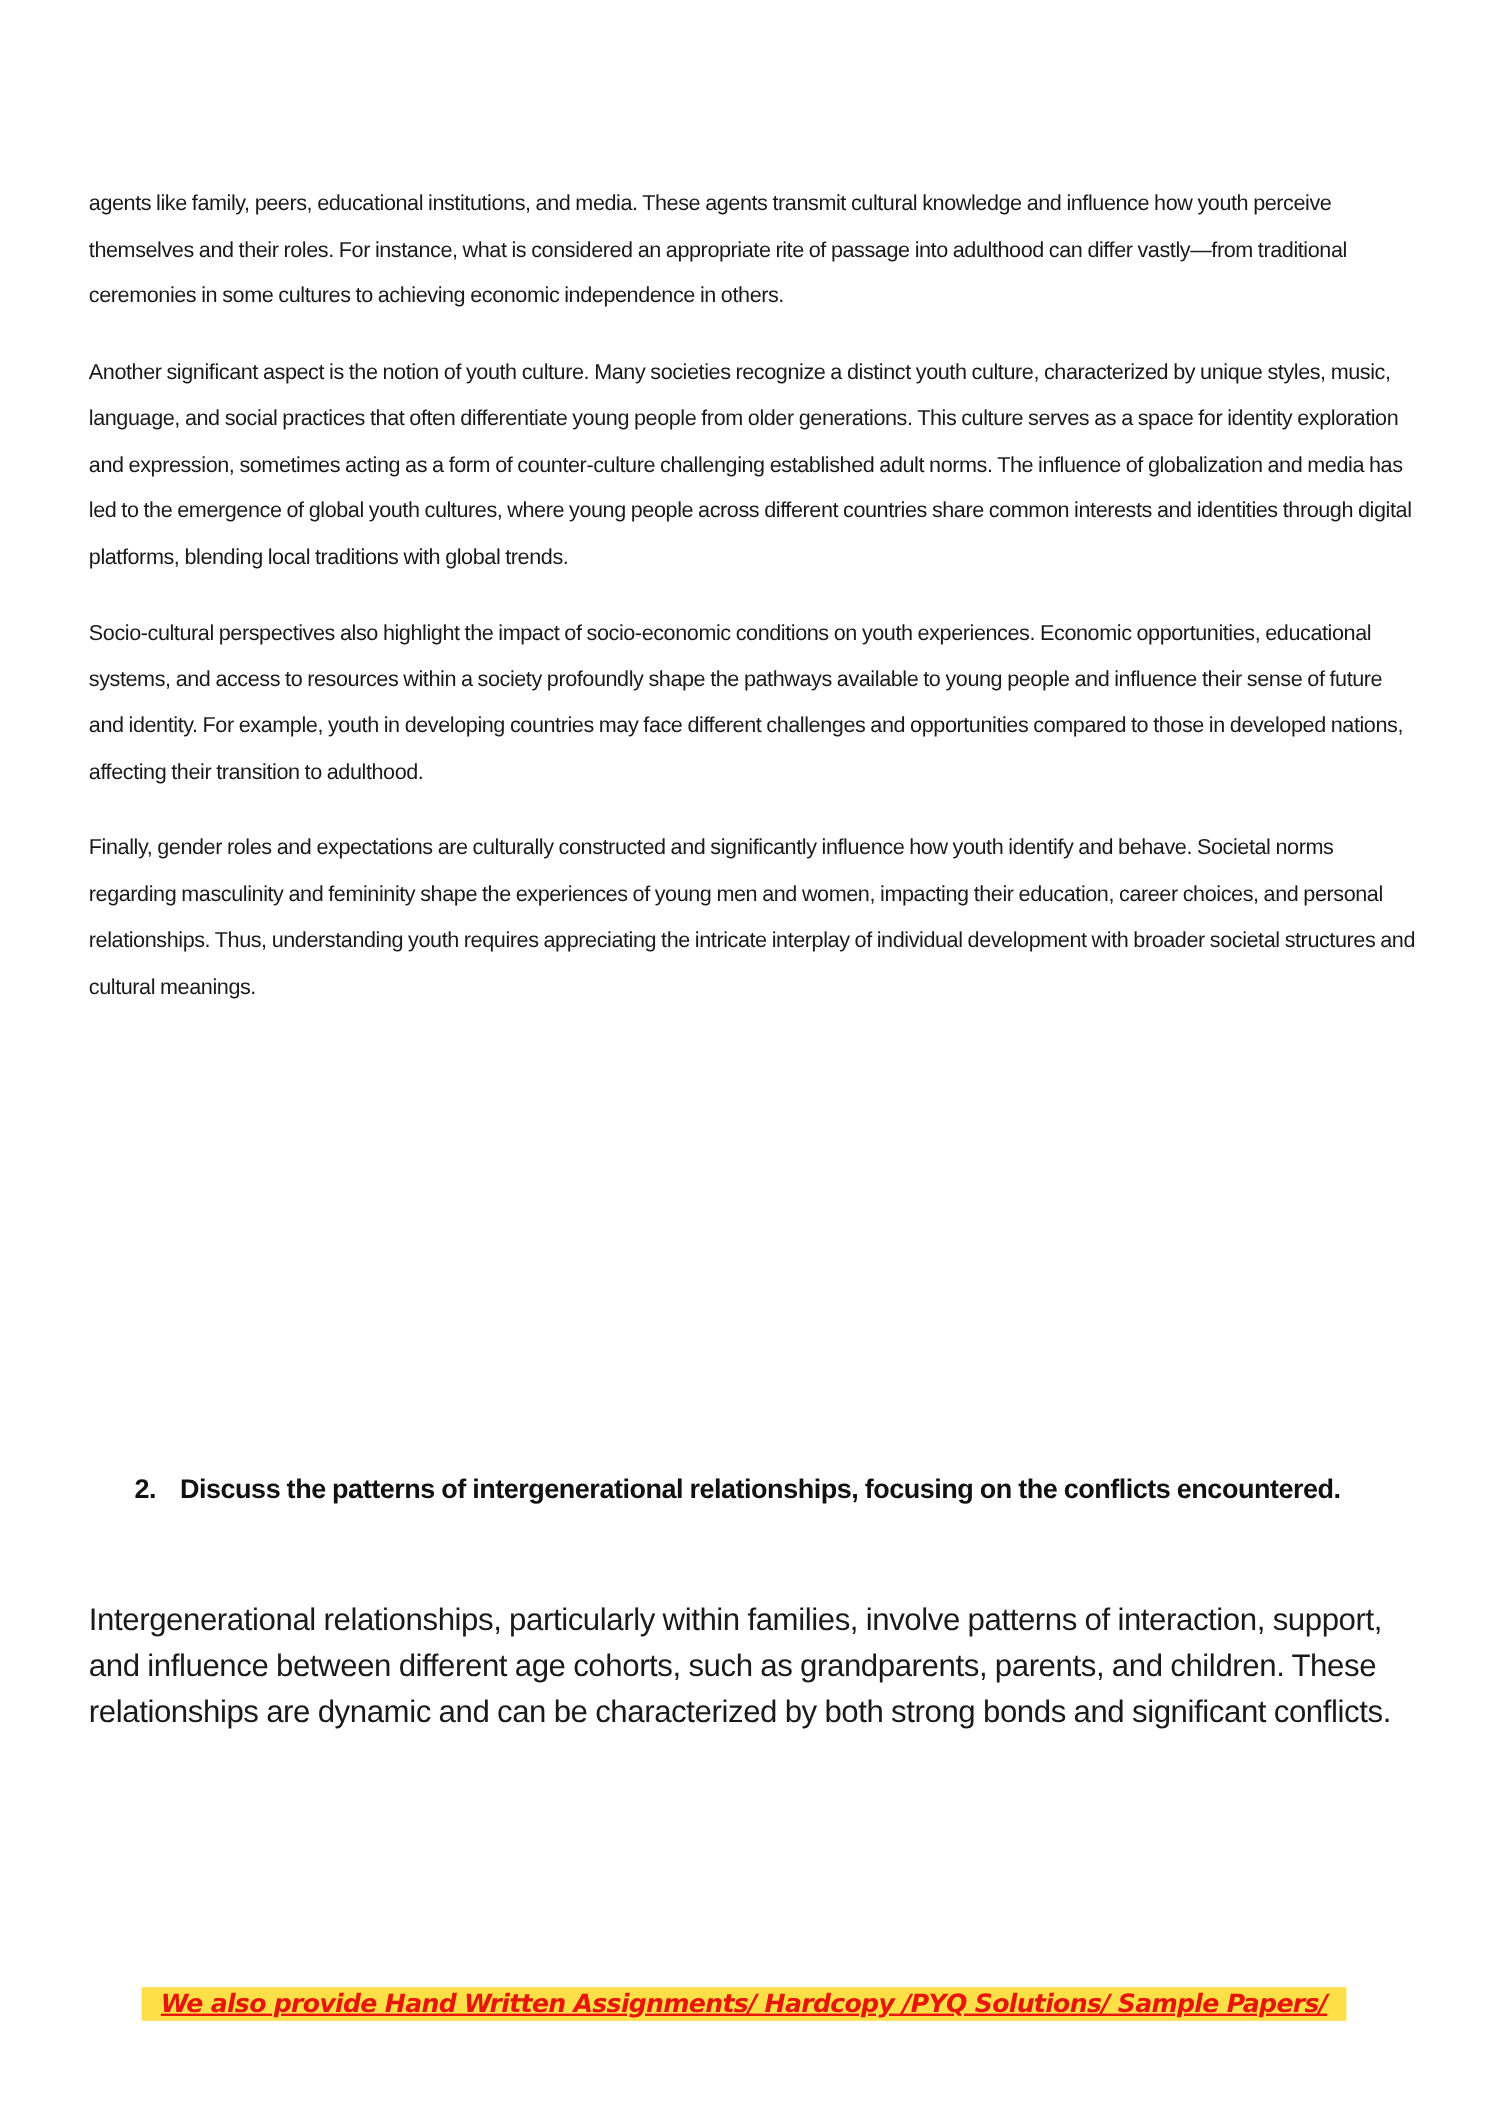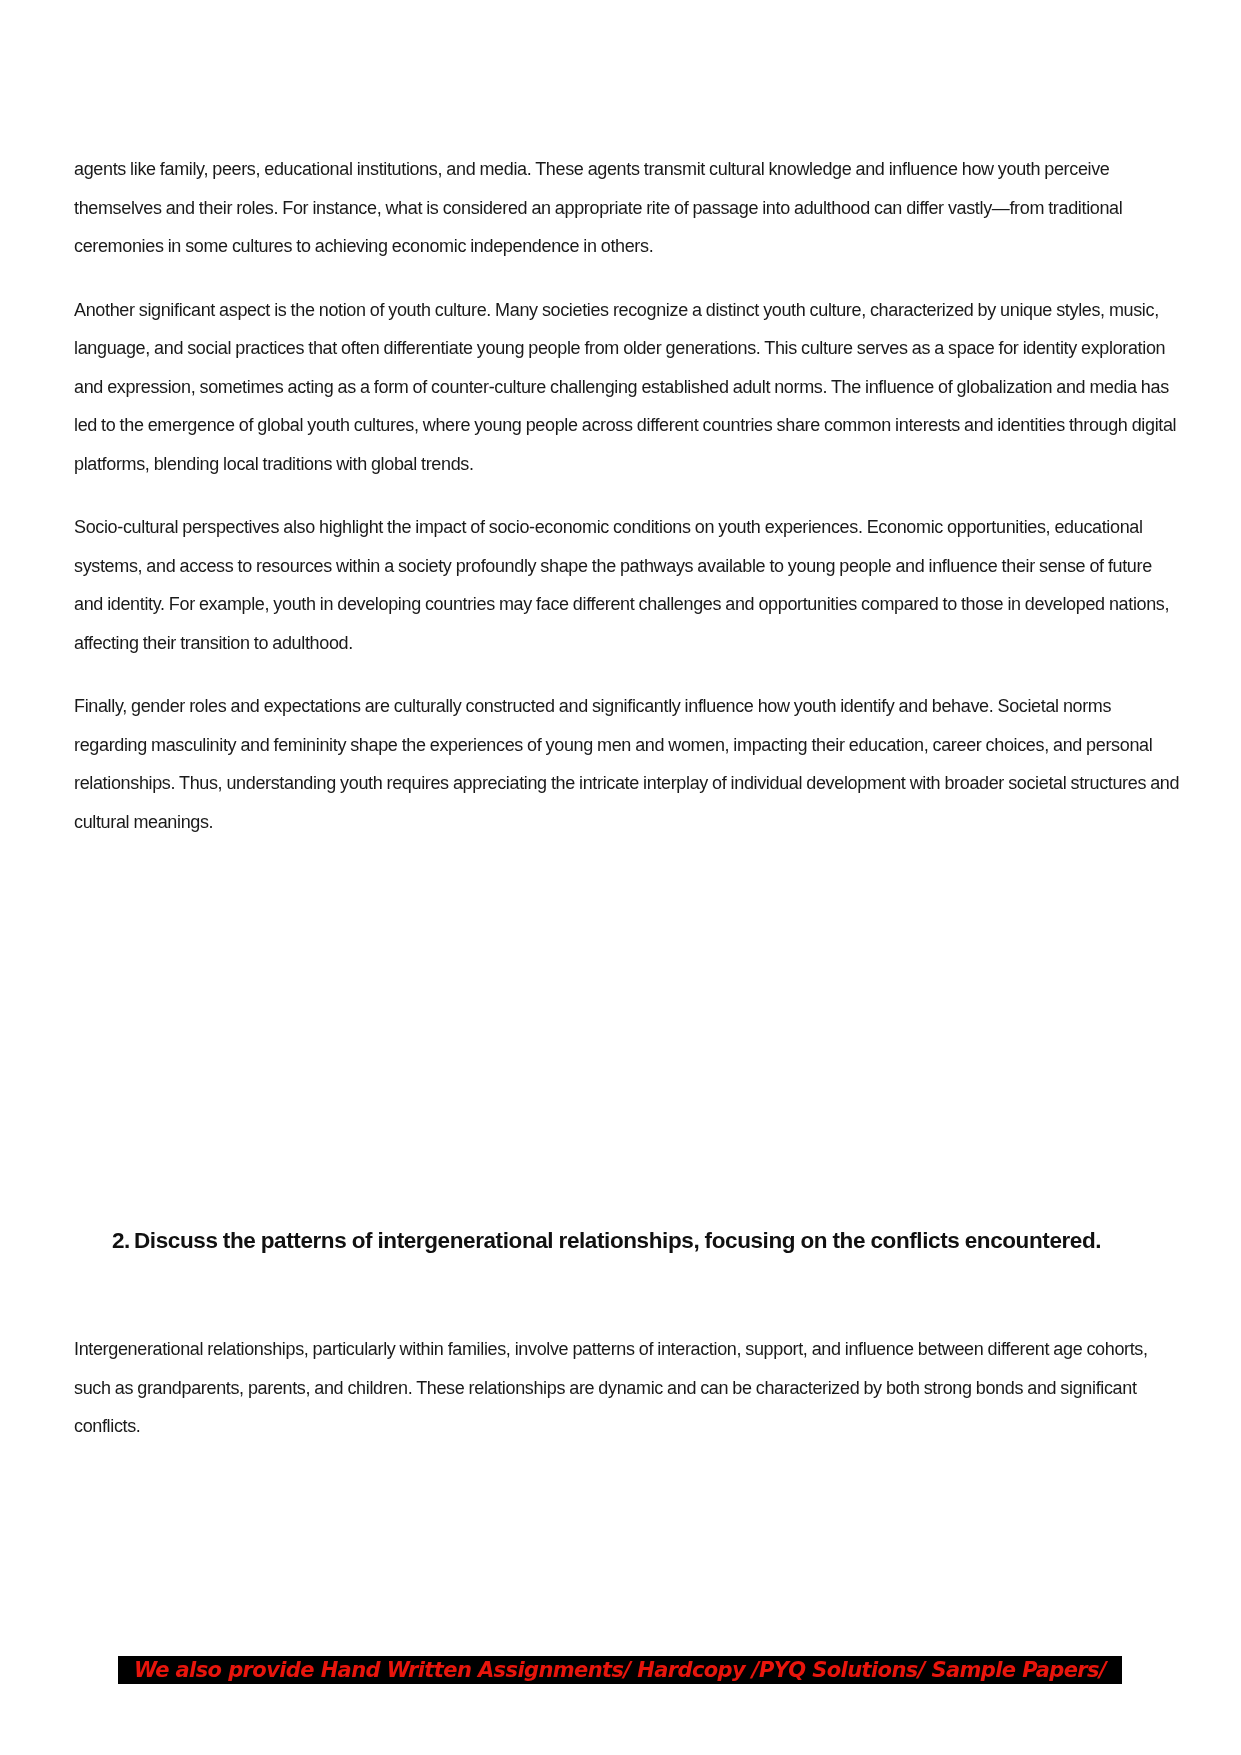--- a/index.html
+++ b/index.html
@@ -12,36 +12,36 @@
     }
     .para { margin: 0 0 25px 0; }
     .para b { font-weight: bold; }
     .question {
       position: absolute; left: 74px; top: 1222px; width: 1110px;
       font-family: "Liberation Sans", sans-serif; font-size: 22.5px;
       line-height: 38.5px; color: #111; font-weight: bold;
       letter-spacing: -0.4px; word-spacing: -0.5px;
     }
     .question .num { position: absolute; left: 38px; top: 0; }
-    .question .qtext { margin-left: 60px; display: block; }
+    .question .qtext { margin-left: 76px; display: block; }
     .page2 {
       position: absolute; left: 74px; top: 1330px; width: 1110px;
-      font-family: "Liberation Sans", sans-serif; font-size: 18px;
+      font-family: "Liberation Sans", sans-serif; font-size: 26px;
       line-height: 38.5px; color: #1a1a1a;
       letter-spacing: -0.35px; word-spacing: -0.5px;
     }
     .footer {
       position: absolute; left: 90px; top: 1654px; width: 1060px;
       text-align: center;
       font-family: "DejaVu Sans", sans-serif; font-size: 21px;
       font-weight: bold; font-style: italic; color: #e8150c;
       line-height: 33px; letter-spacing: -0.6px;
     }
     .footer span {
-      background: #000000; 
+      background: #fde047; text-decoration: underline;
       text-decoration-color: #e8150c; text-decoration-thickness: 2px;
       -webkit-box-decoration-break: clone; box-decoration-break: clone;
       padding: 2px 16px;
     }
   </style>
 </head>
 <body>
 
 <div class="page">
   <p class="para">agents like family, peers, educational institutions, and media. These agents transmit cultural knowledge and influence how youth perceive themselves and their roles. For instance, what is considered an appropriate rite of passage into adulthood can differ vastly—from traditional ceremonies in some cultures to achieving economic independence in others.</p>

